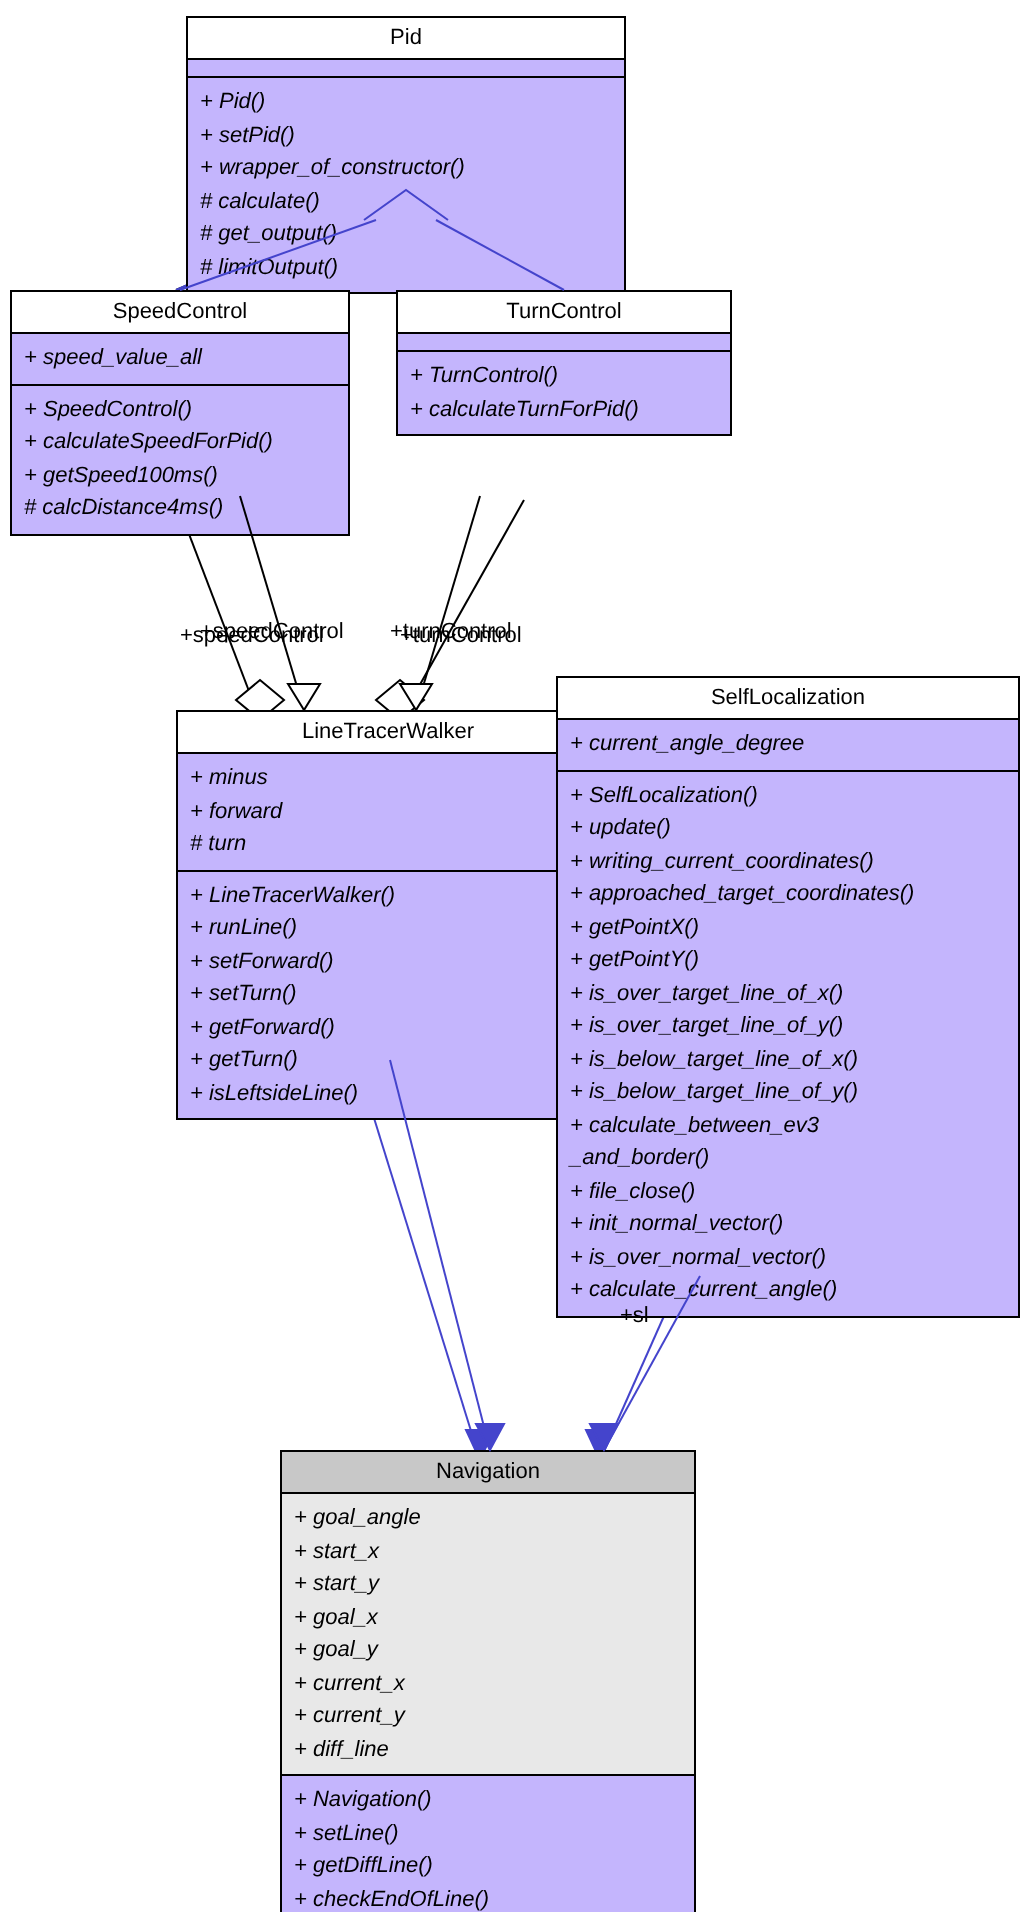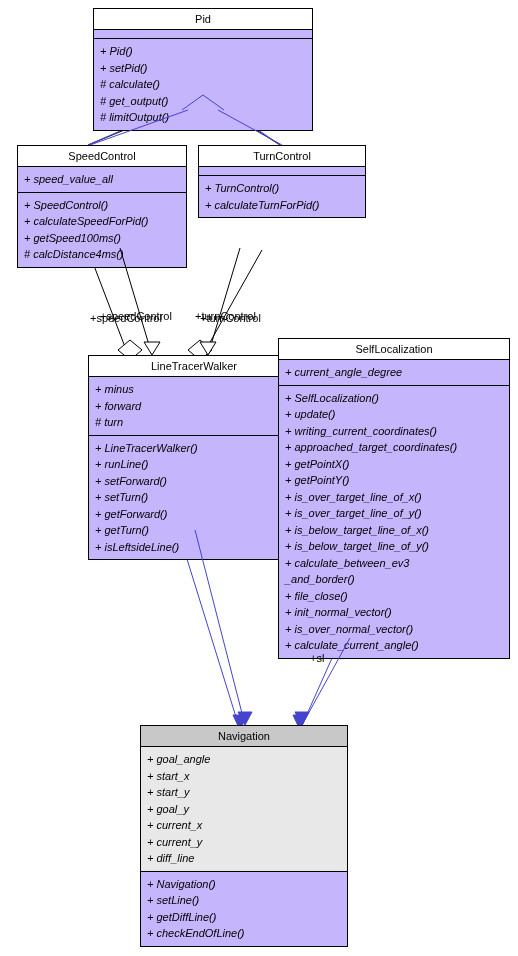--- a/index.html
+++ b/index.html
@@ -89,27 +89,28 @@
   <div class="label-text" style="left:100px; top:310px;">+speedControl</div>
   <div class="label-text" style="left:195px; top:310px;">+turnControl</div>
   <div class="label-text" style="left:308px; top:648px;">+sl</div>
 
   <div class="uml-box" style="left:93px; top:8px; width:220px;">
     <div class="uml-title">Pid</div>
     <div class="uml-section" style="min-height:8px;"></div>
     <div class="uml-section">
       <p>+ Pid()</p>
       <p>+ setPid()</p>
+      <p>+ wrapper_of_constructor()</p>
       <p># calculate()</p>
       <p># get_output()</p>
       <p># limitOutput()</p>
     </div>
   </div>
 
-  <div class="uml-box" style="left:5px; top:145px; width:170px;margin-left:12px;">
+  <div class="uml-box" style="left:5px; top:145px; width:170px;">
     <div class="uml-title">SpeedControl</div>
     <div class="uml-section">
       <p>+ speed_value_all</p>
     </div>
     <div class="uml-section">
       <p>+ SpeedControl()</p>
       <p>+ calculateSpeedForPid()</p>
       <p>+ getSpeed100ms()</p>
       <p># calcDistance4ms()</p>
     </div>
@@ -172,20 +173,21 @@
   </div>
 
   <div class="label-text" style="left:310px; top:652px;">+sl</div>
 
   <div class="uml-box" style="left:140px; top:725px; width:208px;">
     <div class="uml-title" style="background:#c8c8c8;">Navigation</div>
     <div class="uml-section" style="background:#e8e8e8;">
       <p>+ goal_angle</p>
       <p>+ start_x</p>
       <p>+ start_y</p>
+      <p>+ goal_x</p>
       <p>+ goal_y</p>
       <p>+ current_x</p>
       <p>+ current_y</p>
       <p>+ diff_line</p>
     </div>
     <div class="uml-section">
       <p>+ Navigation()</p>
       <p>+ setLine()</p>
       <p>+ getDiffLine()</p>
       <p>+ checkEndOfLine()</p>

